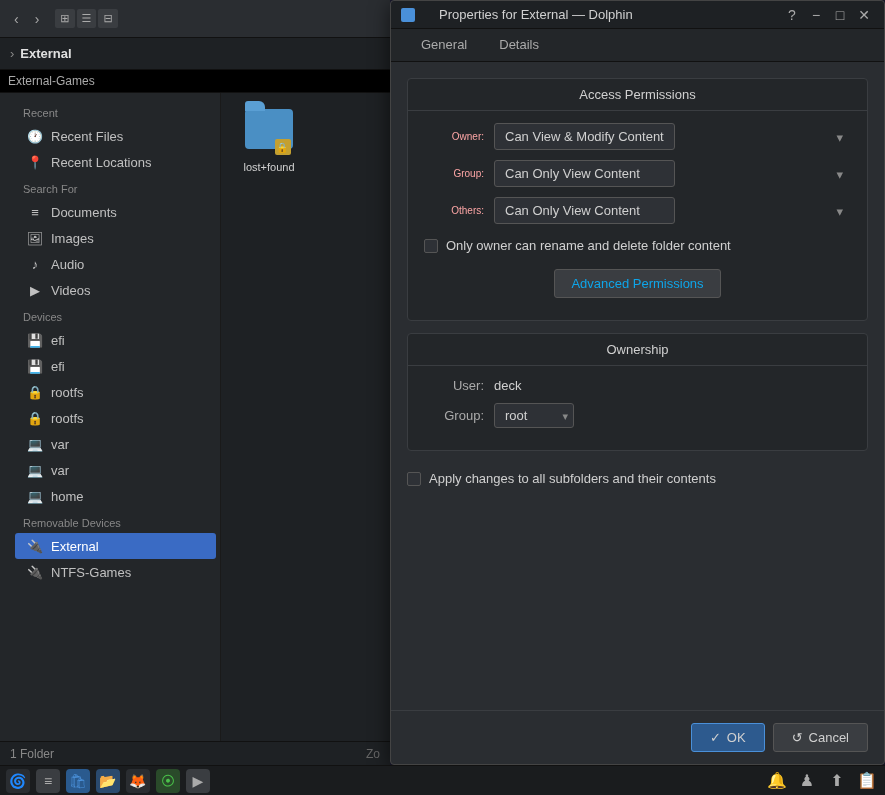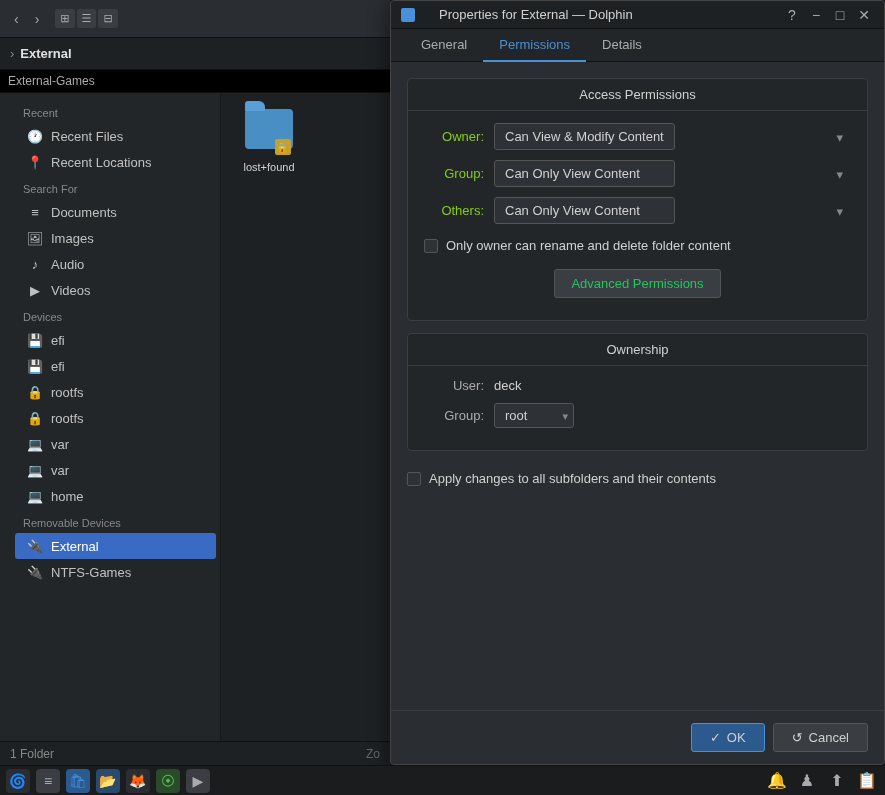--- a/index.html
+++ b/index.html
@@ -330,22 +330,22 @@
 
     .permission-row {
       display: flex;
       align-items: center;
       margin-bottom: 10px;
       gap: 10px;
     }
 
     .permission-label {
       width: 60px;
-      color: #84cc16;
-      font-size: 13px;
+      color: #fca5a5;
+      font-size: 10px;
       text-align: right;
     }
 
     .permission-select {
       flex: 1;
       background: #2e3136;
       border: 1px solid #555;
       border-radius: 3px;
       color: #d0d0d0;
       padding: 5px 10px;
@@ -393,21 +393,21 @@
       color: #4a90d9;
       font-size: 11px;
     }
 
     .adv-permissions-btn {
       display: block;
       margin: 8px auto 4px auto;
       background: #3a3d41;
       border: 1px solid #555;
       border-radius: 3px;
-      color: #22c55e;
+      color: #0ea5e9;
       padding: 6px 16px;
       font-size: 13px;
       cursor: pointer;
     }
 
     .ownership-row {
       display: flex;
       align-items: center;
       gap: 10px;
       margin-bottom: 10px;
@@ -620,21 +620,20 @@
     <div class="dialog-title-controls">
       <button class="title-ctrl-btn">?</button>
       <button class="title-ctrl-btn">−</button>
       <button class="title-ctrl-btn">□</button>
       <button class="title-ctrl-btn close">✕</button>
     </div>
   </div>
 
   <div class="dialog-tabs">
     <div class="dialog-tab">General</div>
-    <div class="dialog-tab active">Permissions</div>
     <div class="dialog-tab">Details</div>
   </div>
 
   <div class="dialog-content">
 
     <div class="section-box">
       <div class="section-title">Access Permissions</div>
       <div class="section-body">
 
         <div class="permission-row">

